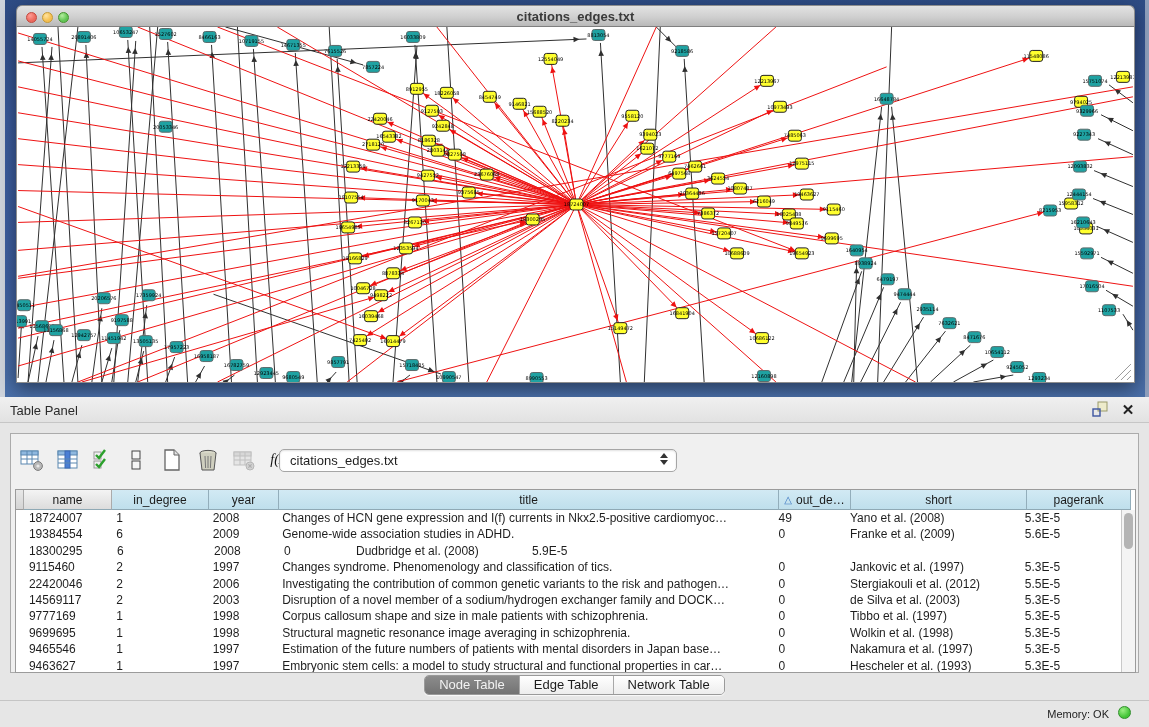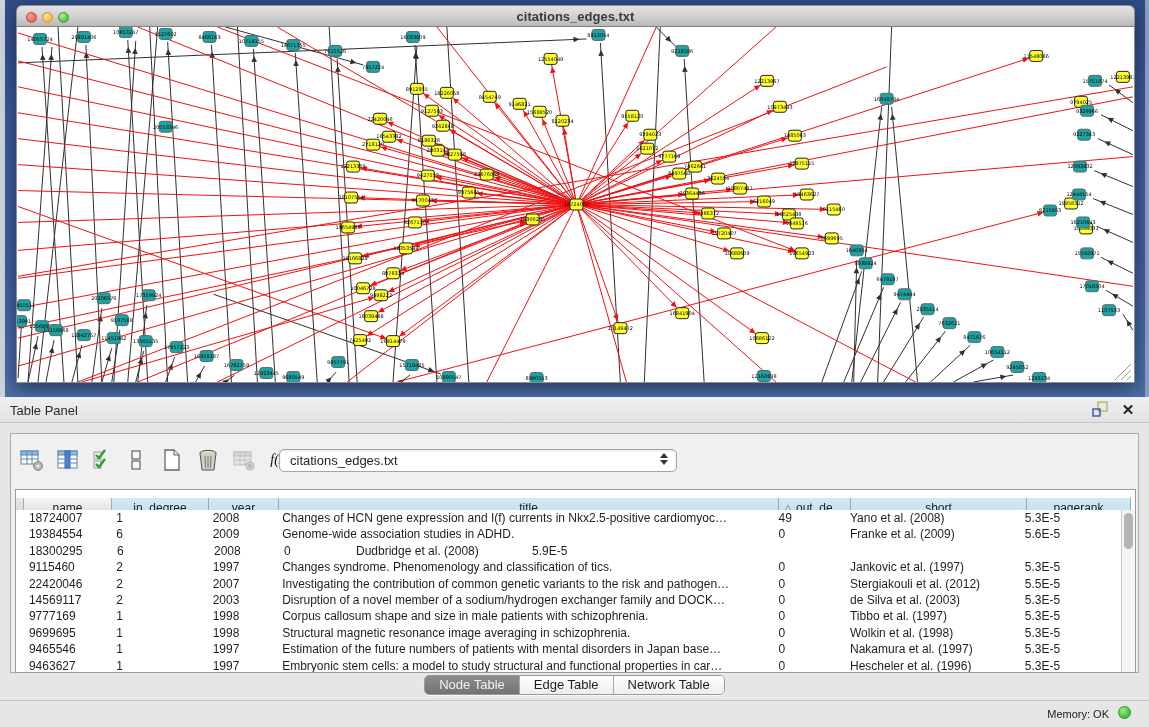--- a/index.html
+++ b/index.html
@@ -44,21 +44,21 @@
   .tb-icon { position:absolute; top:12px; width:26px; height:28px; display:flex; align-items:center; justify-content:center; }
   .combo { position:absolute; left:268px; top:15px; width:398px; height:23px; background:#FFFFFF;
            border:1px solid #A6A6A6; border-radius:5px; box-shadow:inset 0 1px 2px rgba(0,0,0,.12);
            font-size:13px; color:#1F1F1F; padding:3px 26px 0 10px; }
   .combo-arrows { position:absolute; right:7px; top:3px; width:11px; display:flex; flex-direction:column; align-items:center; gap:2px; }
   .arr-up   { width:0; height:0; border-left:4px solid transparent; border-right:4px solid transparent; border-bottom:5px solid #333; }
   .arr-down { width:0; height:0; border-left:4px solid transparent; border-right:4px solid transparent; border-top:5px solid #333; }
 
   .grid-box { position:absolute; left:4px; top:55px; width:1121px; height:184px; background:#FFFFFF;
               border:1px solid #9B9B9B; overflow:hidden; }
-  .hdr-row { position:absolute; left:0; top:8px; height:20px; display:flex; }
+  .hdr-row { position:absolute; left:0; top:0; height:20px; display:flex; }
   .hdr-cell { height:20px; font-size:12px; color:#1B1B1B; display:flex; align-items:center; justify-content:center;
               background:linear-gradient(180deg,#D2EAF4,#BFDFEC); border-right:1px solid #93AEBB; border-bottom:1px solid #8FA9B5;
               overflow:hidden; white-space:nowrap; }
   .hdr-cell.gray { background:linear-gradient(180deg,#F4F4F4,#DCDCDC); border-right:1px solid #ABABAB; }
   .hdr-gutter { width:8px; background:linear-gradient(180deg,#E8E8E8,#D4D4D4); border-right:1px solid #ABABAB; border-bottom:1px solid #9B9B9B; }
   .sort-tri { color:#3C77C2; font-size:10px; margin-right:4px; }
   .rows { position:absolute; left:0; top:20px; width:1107px; }
   .t-row { display:flex; height:16.4px; background:#FFFFFF; }
   .t-cell { font-size:12px; color:#1E1E1E; padding:1px 0 0 5px; overflow:hidden; white-space:nowrap; }
   .gutter-cell { width:8px; padding:0; }
@@ -759,21 +759,21 @@
             <div class="t-cell" style="width: 70px;">1997</div>
             <div class="t-cell" style="width: 500px;">Changes syndrome. Phenomenology and classification of tics.</div>
             <div class="t-cell" style="width: 72px;">0</div>
             <div class="t-cell" style="width: 176px;">Jankovic et al. (1997)</div>
             <div class="t-cell" style="width: 104px;">5.3E-5</div>
           </div>
           <div class="t-row">
             <div class="t-cell gutter-cell"></div>
             <div class="t-cell" style="width: 88px;">22420046</div>
             <div class="t-cell" style="width: 97px;">2</div>
-            <div class="t-cell" style="width: 70px;">2007</div>
+            <div class="t-cell" style="width: 70px;">2006</div>
             <div class="t-cell" style="width: 500px;">Investigating the contribution of common genetic variants to the risk and pathogen…</div>
             <div class="t-cell" style="width: 72px;">0</div>
             <div class="t-cell" style="width: 176px;">Stergiakouli et al. (2012)</div>
             <div class="t-cell" style="width: 104px;">5.5E-5</div>
           </div>
           <div class="t-row">
             <div class="t-cell gutter-cell"></div>
             <div class="t-cell" style="width: 88px;">14569117</div>
             <div class="t-cell" style="width: 97px;">2</div>
             <div class="t-cell" style="width: 70px;">2003</div>
@@ -812,21 +812,21 @@
             <div class="t-cell" style="width: 176px;">Nakamura et al. (1997)</div>
             <div class="t-cell" style="width: 104px;">5.3E-5</div>
           </div>
           <div class="t-row">
             <div class="t-cell gutter-cell"></div>
             <div class="t-cell" style="width: 88px;">9463627</div>
             <div class="t-cell" style="width: 97px;">1</div>
             <div class="t-cell" style="width: 70px;">1997</div>
             <div class="t-cell" style="width: 500px;">Embryonic stem cells: a model to study structural and functional properties in car…</div>
             <div class="t-cell" style="width: 72px;">0</div>
-            <div class="t-cell" style="width: 176px;">Hescheler et al. (1996)</div>
+            <div class="t-cell" style="width: 176px;">Hescheler et al. (1993)</div>
             <div class="t-cell" style="width: 104px;">5.3E-5</div>
           </div>
         </div>
       <div class="vscroll">
         <div class="vthumb"></div>
       </div>
     </div>
   </div>
 
   <div class="tabs-row">

